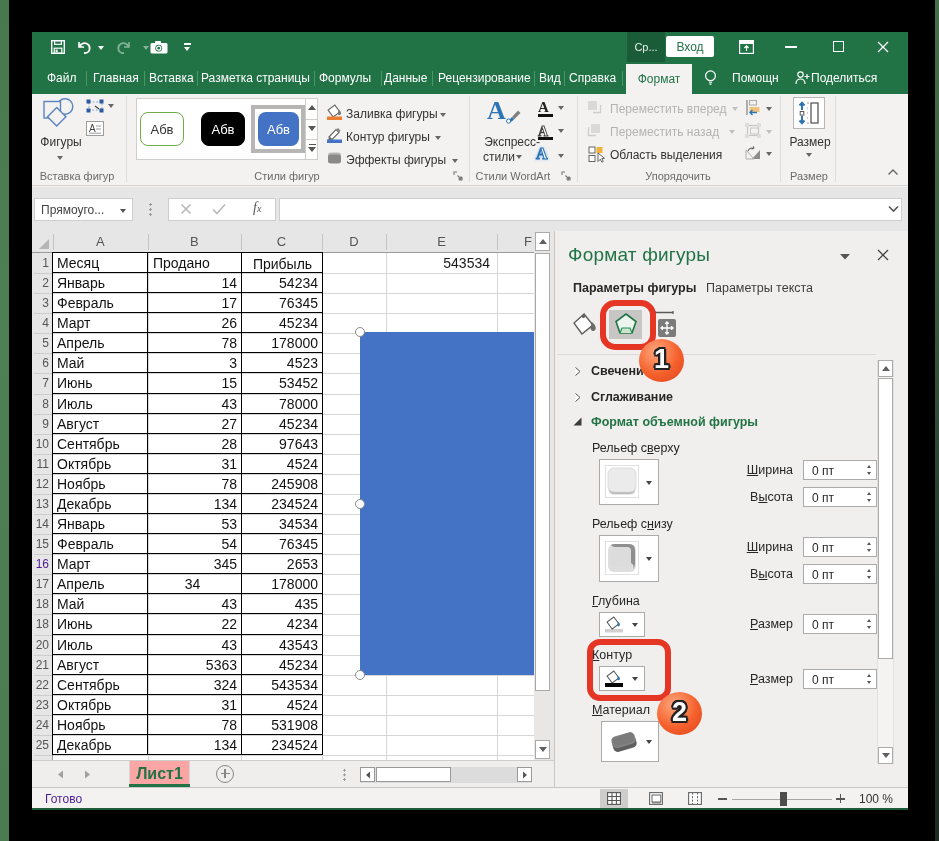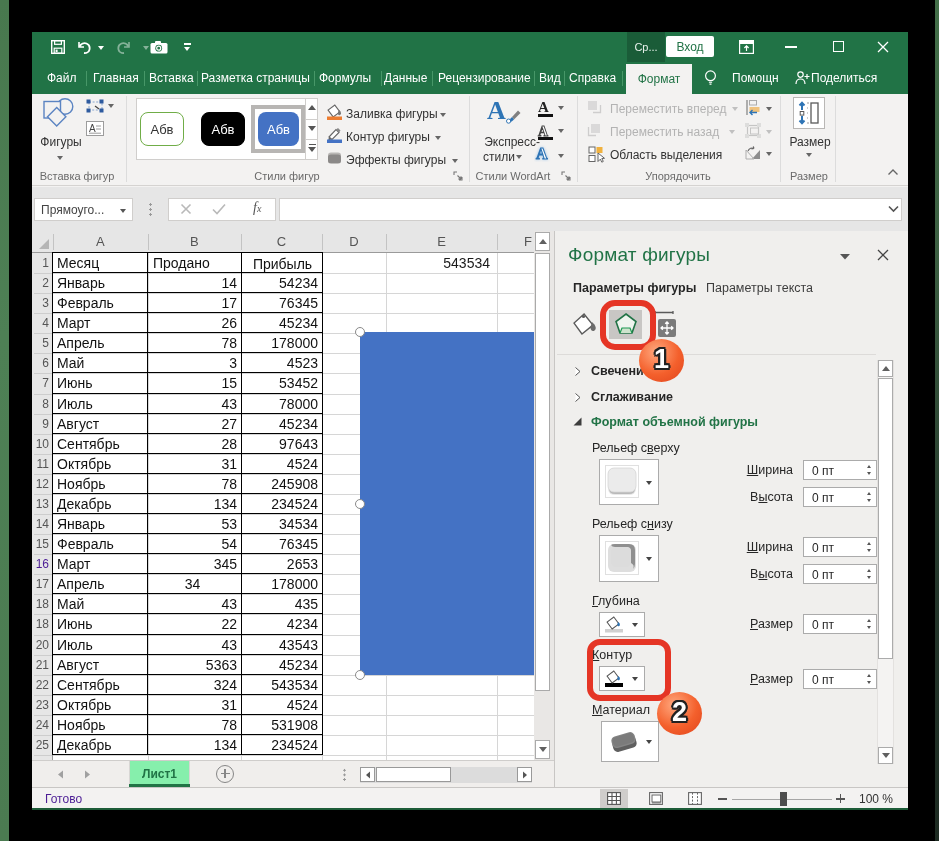--- a/index.html
+++ b/index.html
@@ -503,21 +503,21 @@
         <path d="M0,0 L4,5 L8,0" fill="#606060"></path>
       </svg>
 </div>
     <div class="a" style="left:0;top:728px;width:522px;height:27px;background:#f0eeec;border-top:1px solid #cfcdcb">
 <svg class="a" style="left:24px;top:9px" width="8" height="9">
         <path d="M7,0.5 L2,4.5 L7,8.5" fill="#a0a0a0"></path>
       </svg>
 <svg class="a" style="left:52px;top:9px" width="8" height="9">
         <path d="M1,0.5 L6,4.5 L1,8.5" fill="#a0a0a0"></path>
       </svg>
-<div class="a ctr" style="left:97px;top:0;width:61px;height:25px;background:#86efac;border-left:1px solid #d8d6d4;border-right:1px solid #d8d6d4;color:#217346;font-weight:bold;font-size:12px">Лист1</div>
+<div class="a ctr" style="left:97px;top:0;width:61px;height:25px;background:#fca5a5;border-left:1px solid #d8d6d4;border-right:1px solid #d8d6d4;color:#217346;font-weight:bold;font-size:16px">Лист1</div>
 <div class="a" style="left:97px;top:23px;width:61px;height:2.6px;background:#217346"></div>
 <div class="a" style="left:184px;top:4px;width:18px;height:18px;border:1.4px solid #868686;border-radius:50%"></div>
 <div class="a" style="left:188.5px;top:12px;width:9px;height:1.4px;background:#868686"></div>
 <div class="a" style="left:192.3px;top:8.2px;width:1.4px;height:9px;background:#868686"></div>
 <div class="a" style="left:311px;top:7px;width:3px;height:14px;background:radial-gradient(circle,#999 1.1px,transparent 1.3px);background-size:3px 4.6px"></div>
 <div class="a" style="left:328px;top:6px;width:172px;height:16px;background:#dcdcdc"></div>
 <div class="a" style="left:328px;top:6px;width:15px;height:15px;background:#fff;border:1px solid #999"></div>
 <svg class="a" style="left:333px;top:10px" width="6" height="8">
         <path d="M5,0.5 L1,4 L5,7.5" fill="#555"></path>
       </svg>

